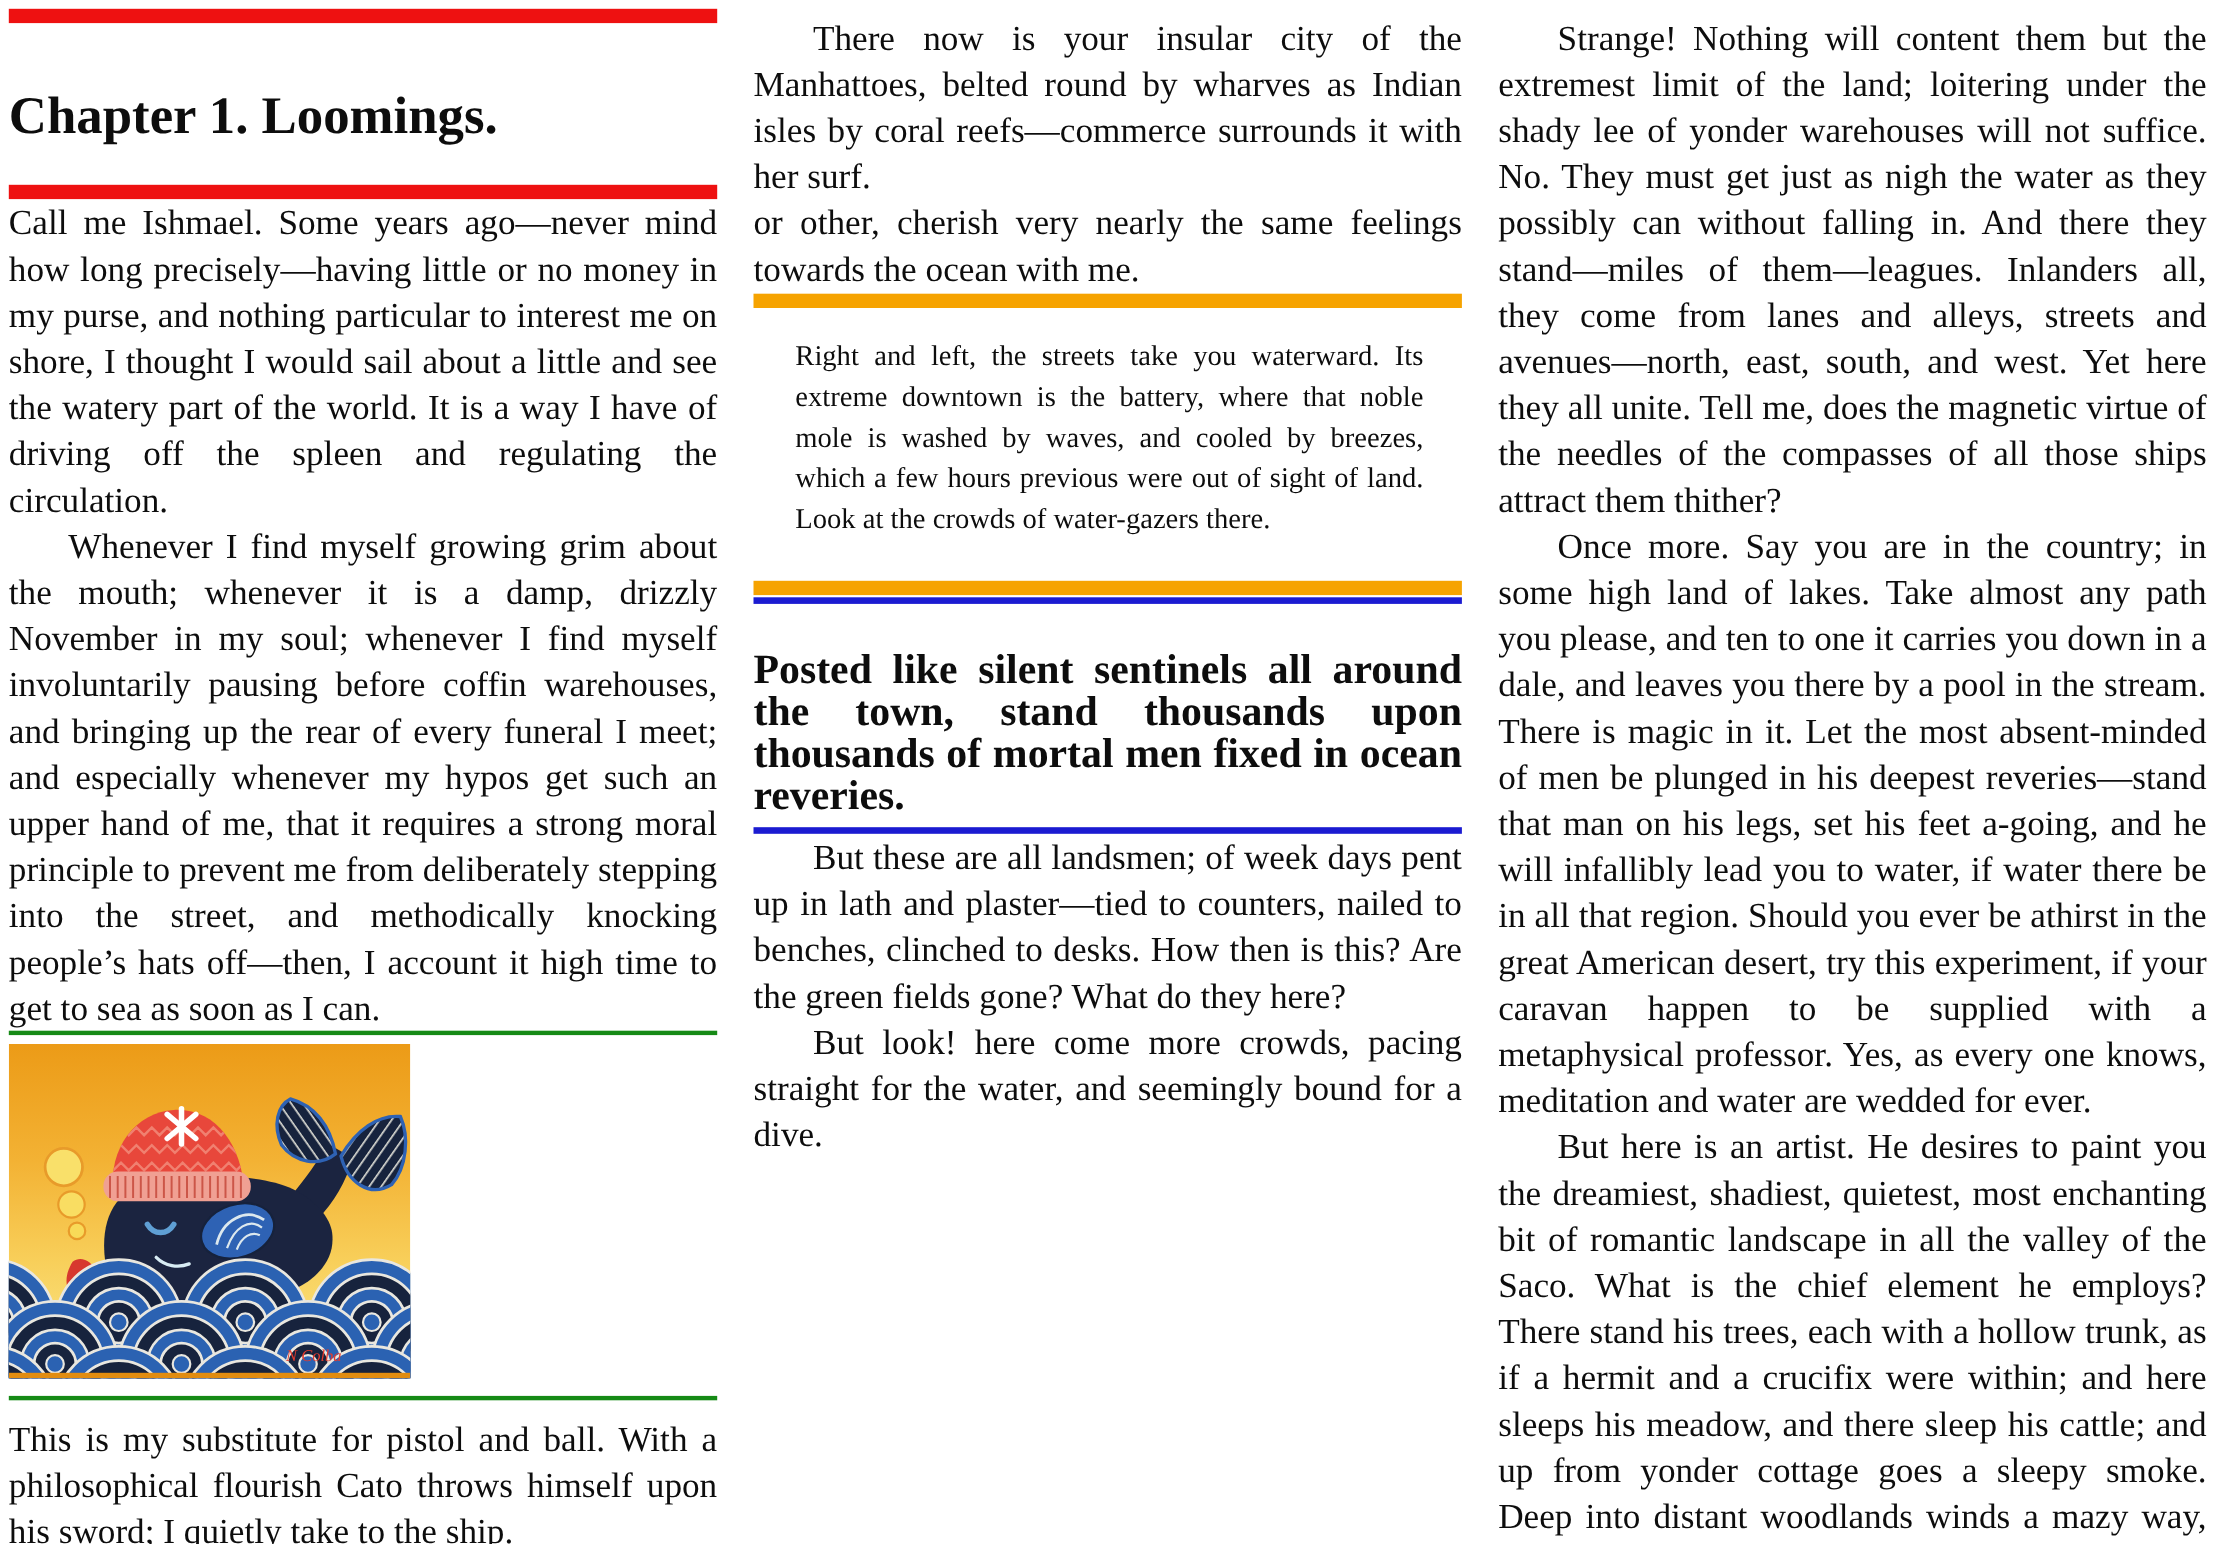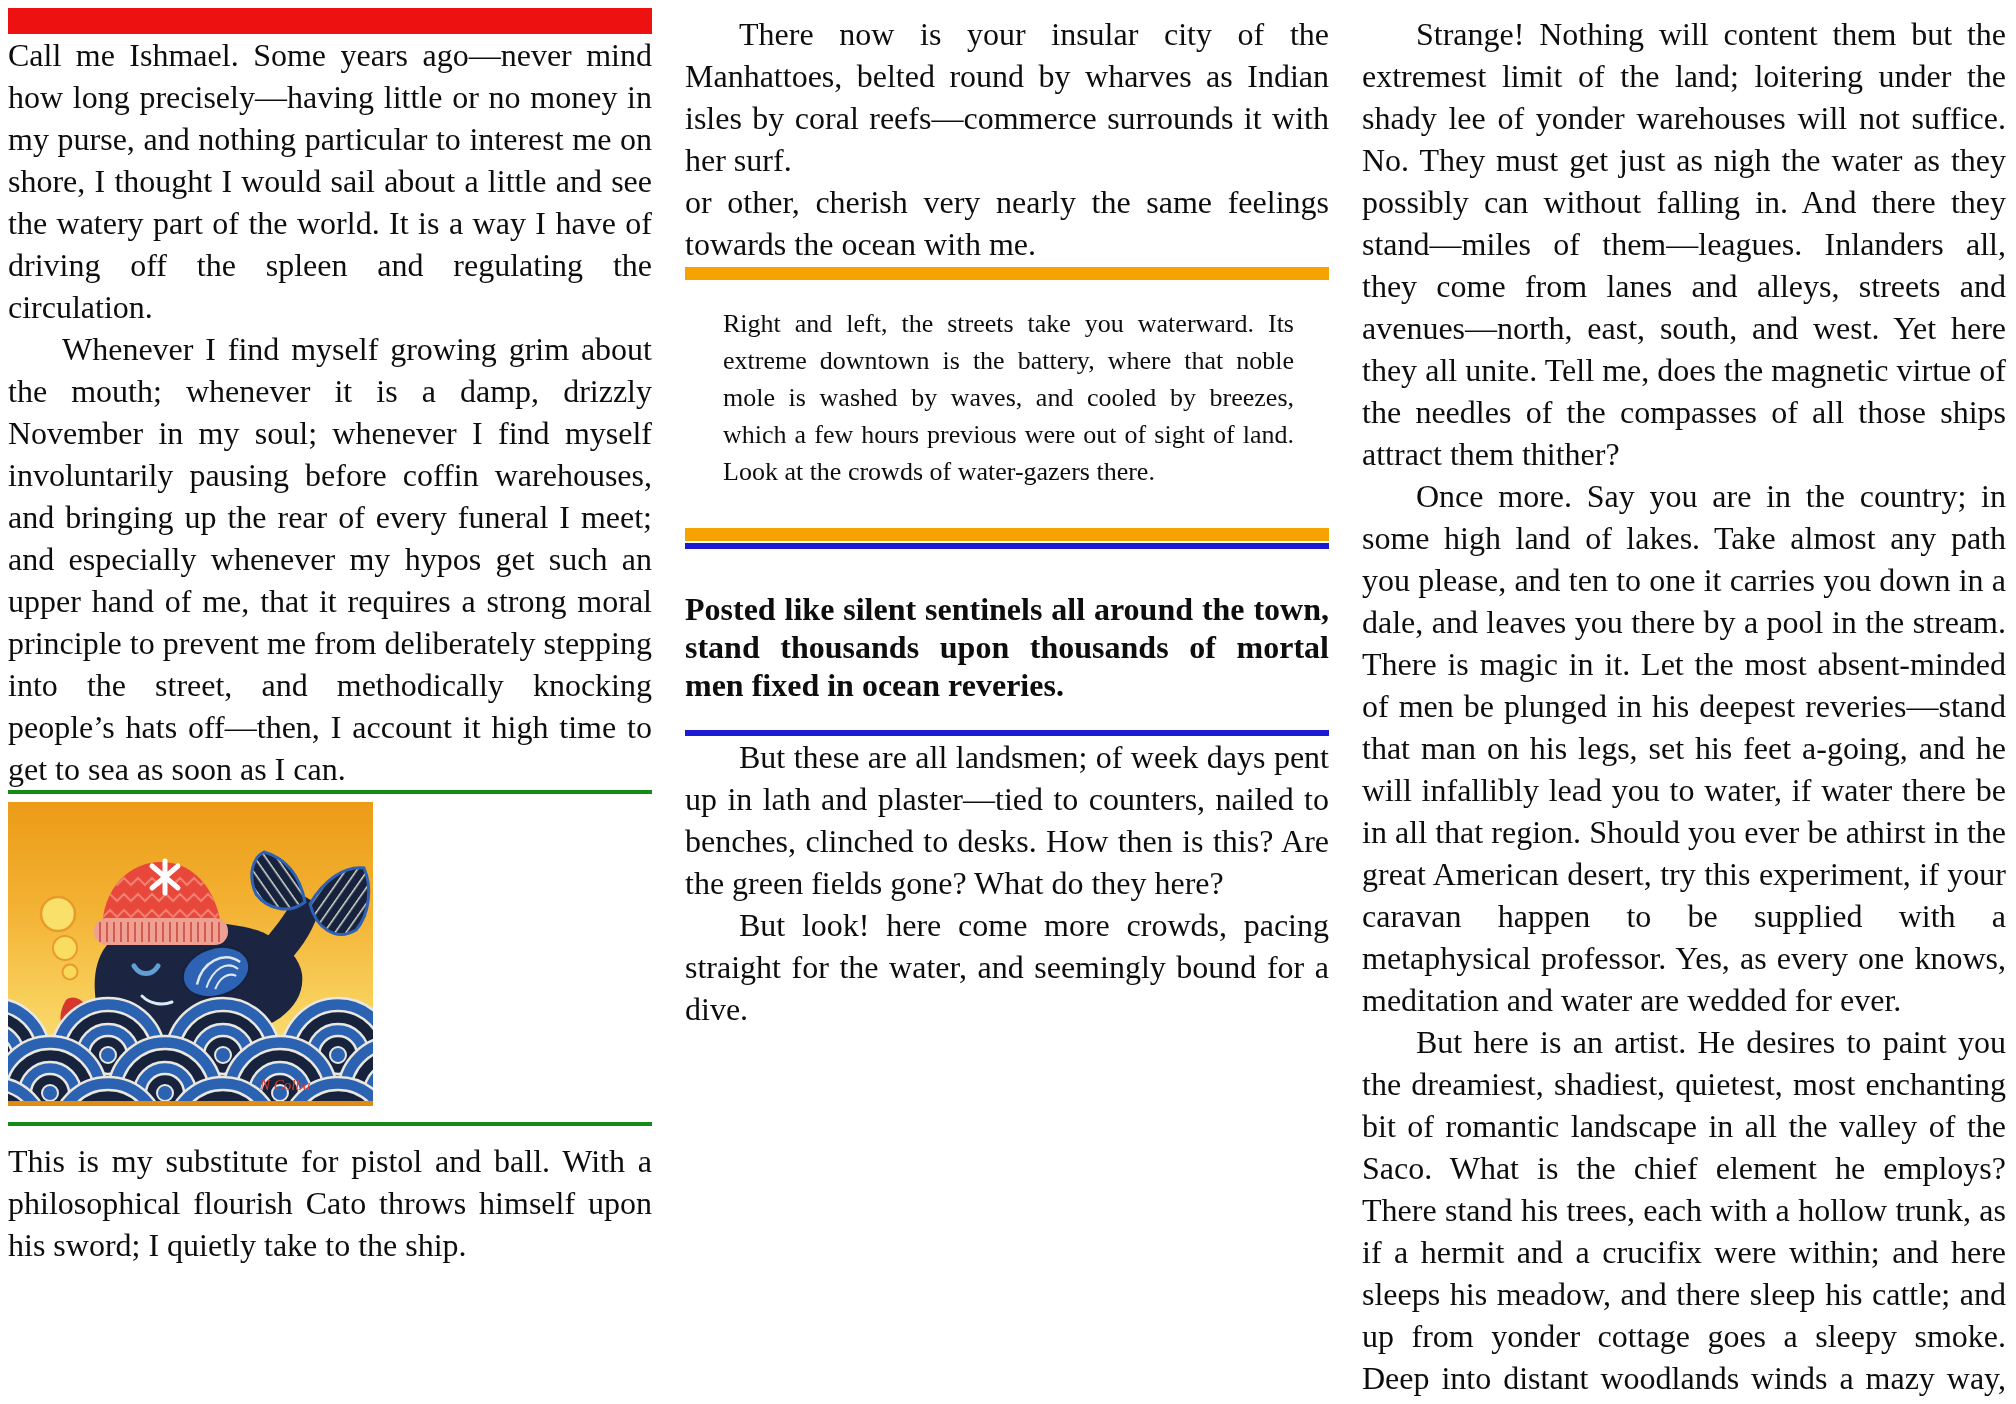--- a/index.html
+++ b/index.html
@@ -40,37 +40,38 @@
   }
   p.indent { text-indent:54px; }
 
   blockquote.water-quote {
     margin:25px 35px 38px 38px; padding:0;
     font-size:26px; line-height:37px;
     text-align:justify;
   }
   p.pull-heading {
     font-weight:bold;
-    font-size:32px; line-height:38px;
+    font-size:38px; line-height:38px;
     text-align:justify;
-    margin:41px 0 26px 0;
+    margin:41px 0 10px 0;
   }
 
   .figure-block { margin-top:8px; width:416px; height:304px; position:relative; }
   .figure-block svg { display:block; }
 </style>
 </head>
 <body>
 
 <div class="page">
   <div class="cols">
 
     <div class="col col-1">
       <div class="bar-red"></div>
 
+      <h1 class="chapter-title">Chapter 1. Loomings.</h1>
 
       <div class="bar-red"></div>
 
       <p class="body-text">Call me Ishmael. Some years ago—never mind how long precisely—having little or no money in my purse, and nothing particular to interest me on shore, I thought I would sail about a little and see the watery part of the world. It is a way I have of driving off the spleen and regulating the circulation.</p>
 
       <p class="body-text indent">Whenever I find myself growing grim about the mouth; whenever it is a damp, drizzly November in my soul; whenever I find myself involuntarily pausing before coffin warehouses, and bringing up the rear of every funeral I meet; and especially whenever my hypos get such an upper hand of me, that it requires a strong moral principle to prevent me from deliberately stepping into the street, and methodically knocking people’s hats off—then, I account it high time to get to sea as soon as I can.</p>
 
       <div class="rule-green r-green-1"></div>
 
       <div class="figure-block">

